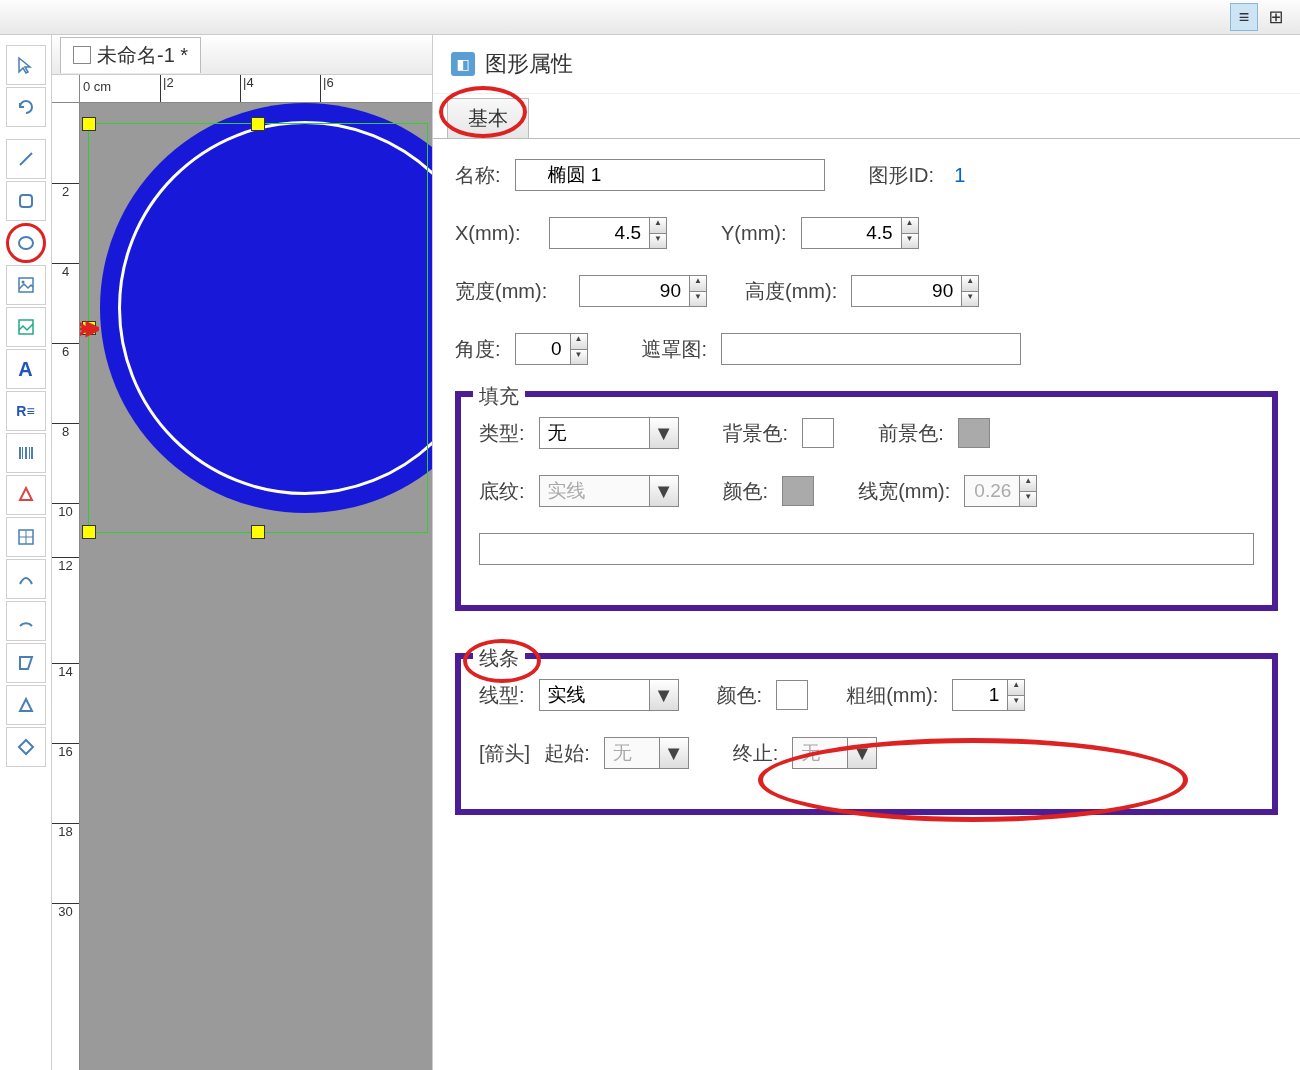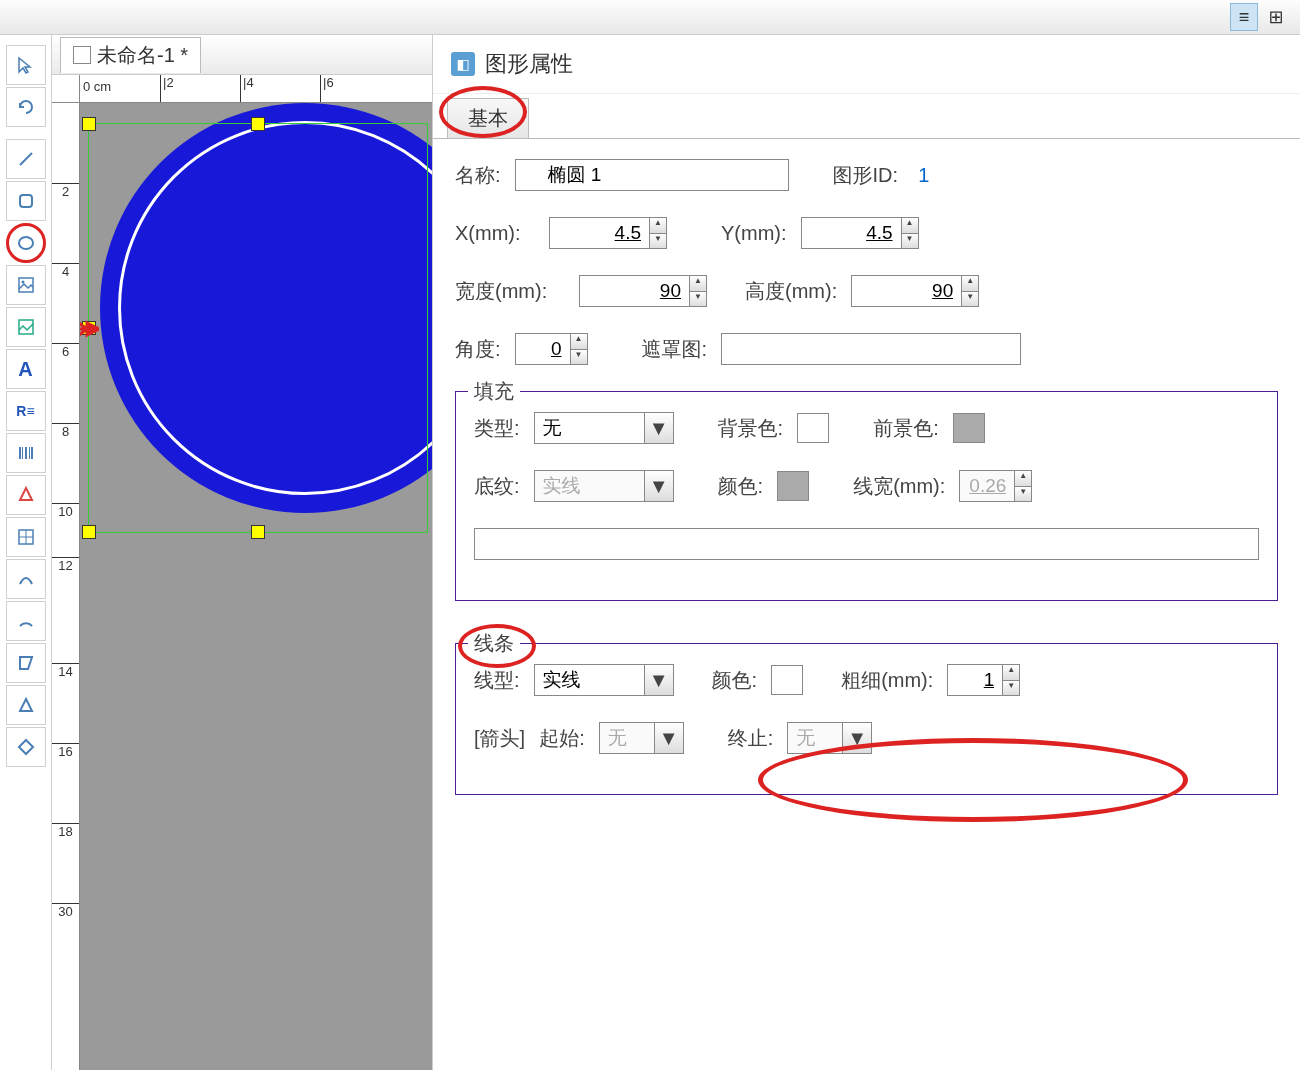--- a/index.html
+++ b/index.html
@@ -45,27 +45,27 @@
     .props-icon { width: 24px; height: 24px; background: #5a9fd4; border-radius: 3px; display:flex; align-items:center; justify-content:center; color:#fff; font-size:14px; }
     .tab-row { padding: 4px 14px 0; position: relative; }
     .tab-btn { display: inline-block; padding: 6px 20px; background: linear-gradient(#f8f8f8,#e6e6e6); border: 1px solid #bbb; border-bottom: none; font-size: 20px; }
     .tab-circle { position: absolute; left: 6px; top: -8px; width: 88px; height: 52px; border: 4px solid #d22; border-radius: 50%; pointer-events: none; }
     
     .props-body { padding: 20px 22px; font-size: 20px; color: #444; }
     .form-row { display: flex; align-items: center; margin-bottom: 26px; gap: 14px; flex-wrap: wrap; }
     .lbl { flex: 0 0 auto; }
     .txt-input { border: 1px solid #888; padding: 4px 8px; font-size: 19px; height: 32px; }
     .spinner-wrap { display: flex; align-items: stretch; }
-    .spinner-wrap input { border-right: none; text-align: right; text-decoration: underline; }
+    .spinner-wrap input { border-right: none; text-align: right; }
     .spinbtns { display: flex; flex-direction: column; width: 18px; border: 1px solid #888; }
     .spinbtns div { flex:1; background: linear-gradient(#fff,#ddd); font-size: 8px; text-align:center; line-height:1.3; border-bottom:1px solid #888; }
     .spinbtns div:last-child { border-bottom:none; }
     .blue-link { color: #0066cc; margin-left: 6px; }
     
-    .fieldset { border: 1px solid #4c1d95; padding: 20px 18px 14px; margin-top: 12px; position: relative; }
+    .fieldset { border: 6px solid #4c1d95; padding: 20px 18px 14px; margin-top: 12px; position: relative; }
     .fieldset-title { position: absolute; top: -14px; left: 12px; background: #fff; padding: 0 6px; }
     .fs-circle { position: absolute; top: -20px; left: 2px; width: 78px; height: 44px; border: 4px solid #d22; border-radius: 50%; pointer-events: none; }
     
     .combo { display: flex; align-items: stretch; }
     .combo input { width: 110px; border: 1px solid #888; border-right:none; padding: 4px 8px; height: 32px; font-size: 19px; }
     .combo .dd { width: 30px; border: 1px solid #888; background: linear-gradient(#fff,#ddd); display:flex; align-items:center; justify-content:center; }
     .color-swatch { width: 32px; height: 30px; border: 1px solid #888; background: #fff; }
     .color-swatch.gray { background: #aaa; }
     .disabled-txt { color: #aaa; }
     
@@ -234,21 +234,21 @@
       <span>图形属性</span>
     </div>
     <div class="tab-row">
       <div class="tab-btn">基本</div>
       <div class="tab-circle"></div>
     </div>
 
     <div class="props-body" style="border-top:1px solid #bbb;">
       <div class="form-row">
         <span class="lbl">名称:</span>
-        <input class="txt-input" style="width: 274px; padding-left: 32px;" value="椭圆 1">
+        <input class="txt-input" style="width: 310px; padding-left: 32px;" value="椭圆 1">
         <span style="margin-left:30px">图形ID:</span>
         <span class="blue-link">1</span>
       </div>
 
       <div class="form-row">
         <span class="lbl" style="width:80px">X(mm):</span>
         <div class="spinner-wrap">
             <input class="txt-input" style="width: 100px;" value="4.5">
             <div class="spinbtns">
               <div>▲</div>

